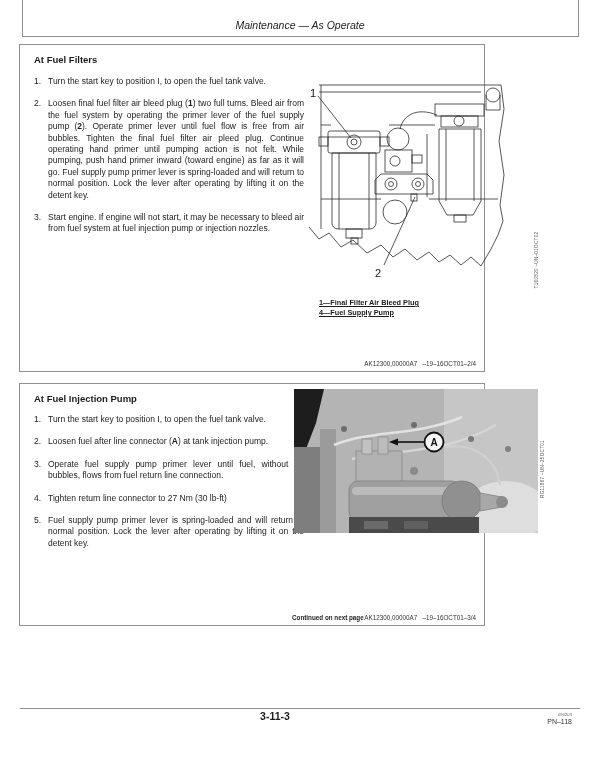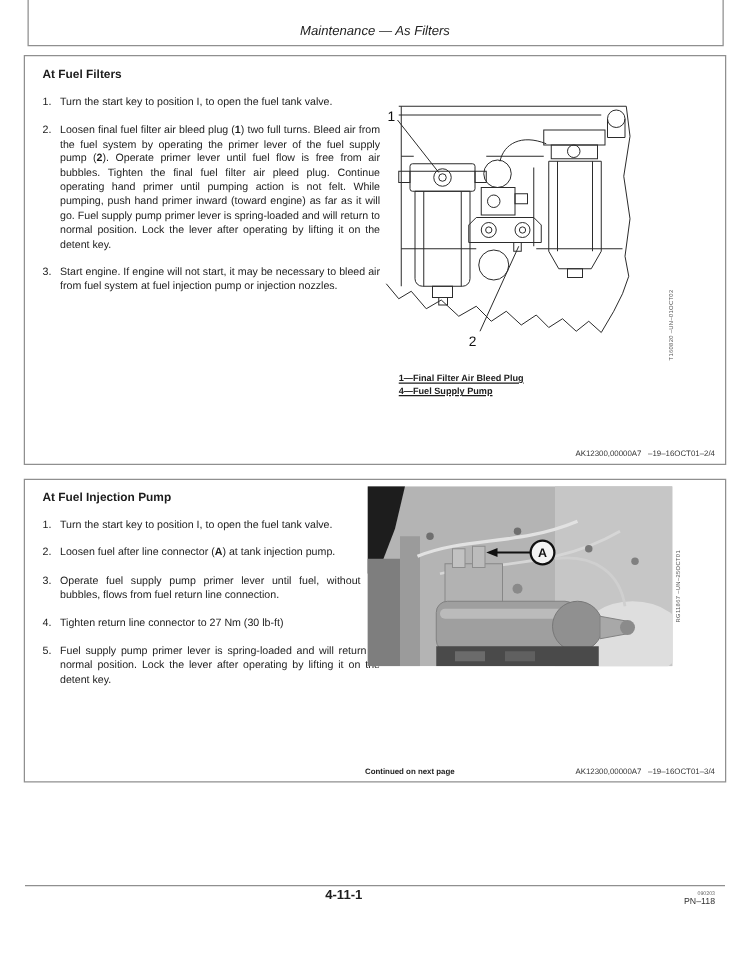--- a/index.html
+++ b/index.html
@@ -8,21 +8,21 @@
     position:relative; width:600px; height:776px; background:#ffffff;
     font-family:"Liberation Sans", sans-serif; color:#1c1c1c; overflow:hidden;
     margin:0 auto;
   }
   .vline { position:absolute; width:1px; background:#8f8f8f; }
   .hline { position:absolute; height:1px; background:#8f8f8f; }
   .header-title {
     position:absolute; top:19px; left:0; width:600px; text-align:center;
     font-style:italic; font-size:10.5px; color:#222;
   }
-  .secbox { position:absolute; left:19px; width:562px; border:1px solid #8f8f8f; background:#fff; }
+  .secbox { position:absolute; left:19px; width:466px; border:1px solid #8f8f8f; background:#fff; }
   #box1 { top:44px; height:328px; }
   #box2 { top:383px; height:243px; }
   .sec-title { position:absolute; left:14px; top:9px; font-weight:bold; font-size:9.5px; }
   .steps { position:absolute; left:14px; width:270px; }
   #steps1 { top:31px; }
   #steps2 { top:30px; }
   .step { display:flex; margin-bottom:11px; font-size:8.5px; line-height:11.4px; }
   .step .num { width:14px; flex:0 0 14px; }
   .step .txt { flex:1; text-align:justify; }
   .figure1 { position:absolute; left:285px; top:34px; width:215px; height:212px; }
@@ -46,21 +46,21 @@
   svg text { font-family:"Liberation Sans", sans-serif; }
 </style>
 </head>
 <body>
 
 <div class="page">
 
   <div class="vline" style="left:22px; top:0; height:36px;"></div>
   <div class="vline" style="left:578px; top:0; height:36px;"></div>
   <div class="hline" style="left:22px; top:36px; width:557px;"></div>
-  <div class="header-title">Maintenance — As Filters</div>
+  <div class="header-title">Maintenance — As Operate</div>
 
   <div class="secbox" id="box1">
     <div class="sec-title">At Fuel Filters</div>
 
     <div class="steps" id="steps1">
       <div class="step">
         <span class="num">1.</span>
         <span class="txt"><span>Turn the start key to position I, to open the fuel tank valve.</span></span>
       </div>
       <div class="step">
@@ -205,17 +205,17 @@
       <text x="140" y="56.8" font-size="10" font-weight="bold" fill="#111" text-anchor="middle">A</text>
     </svg>
 
     <div class="side-code" id="sidecode2">RG11867  –UN–25OCT01</div>
 
     <div class="continued">Continued on next page</div>
     <div class="ref-line" id="ref2">AK12300,00000A7   –19–16OCT01–3/4</div>
   </div>
 
   <div class="hline footer-line"></div>
-  <div class="page-number">4-11-1</div>
+  <div class="page-number">3-11-3</div>
   <div class="small-code">090203</div>
   <div class="pn">PN–118</div>
 
 </div>
 
 </body></html>

